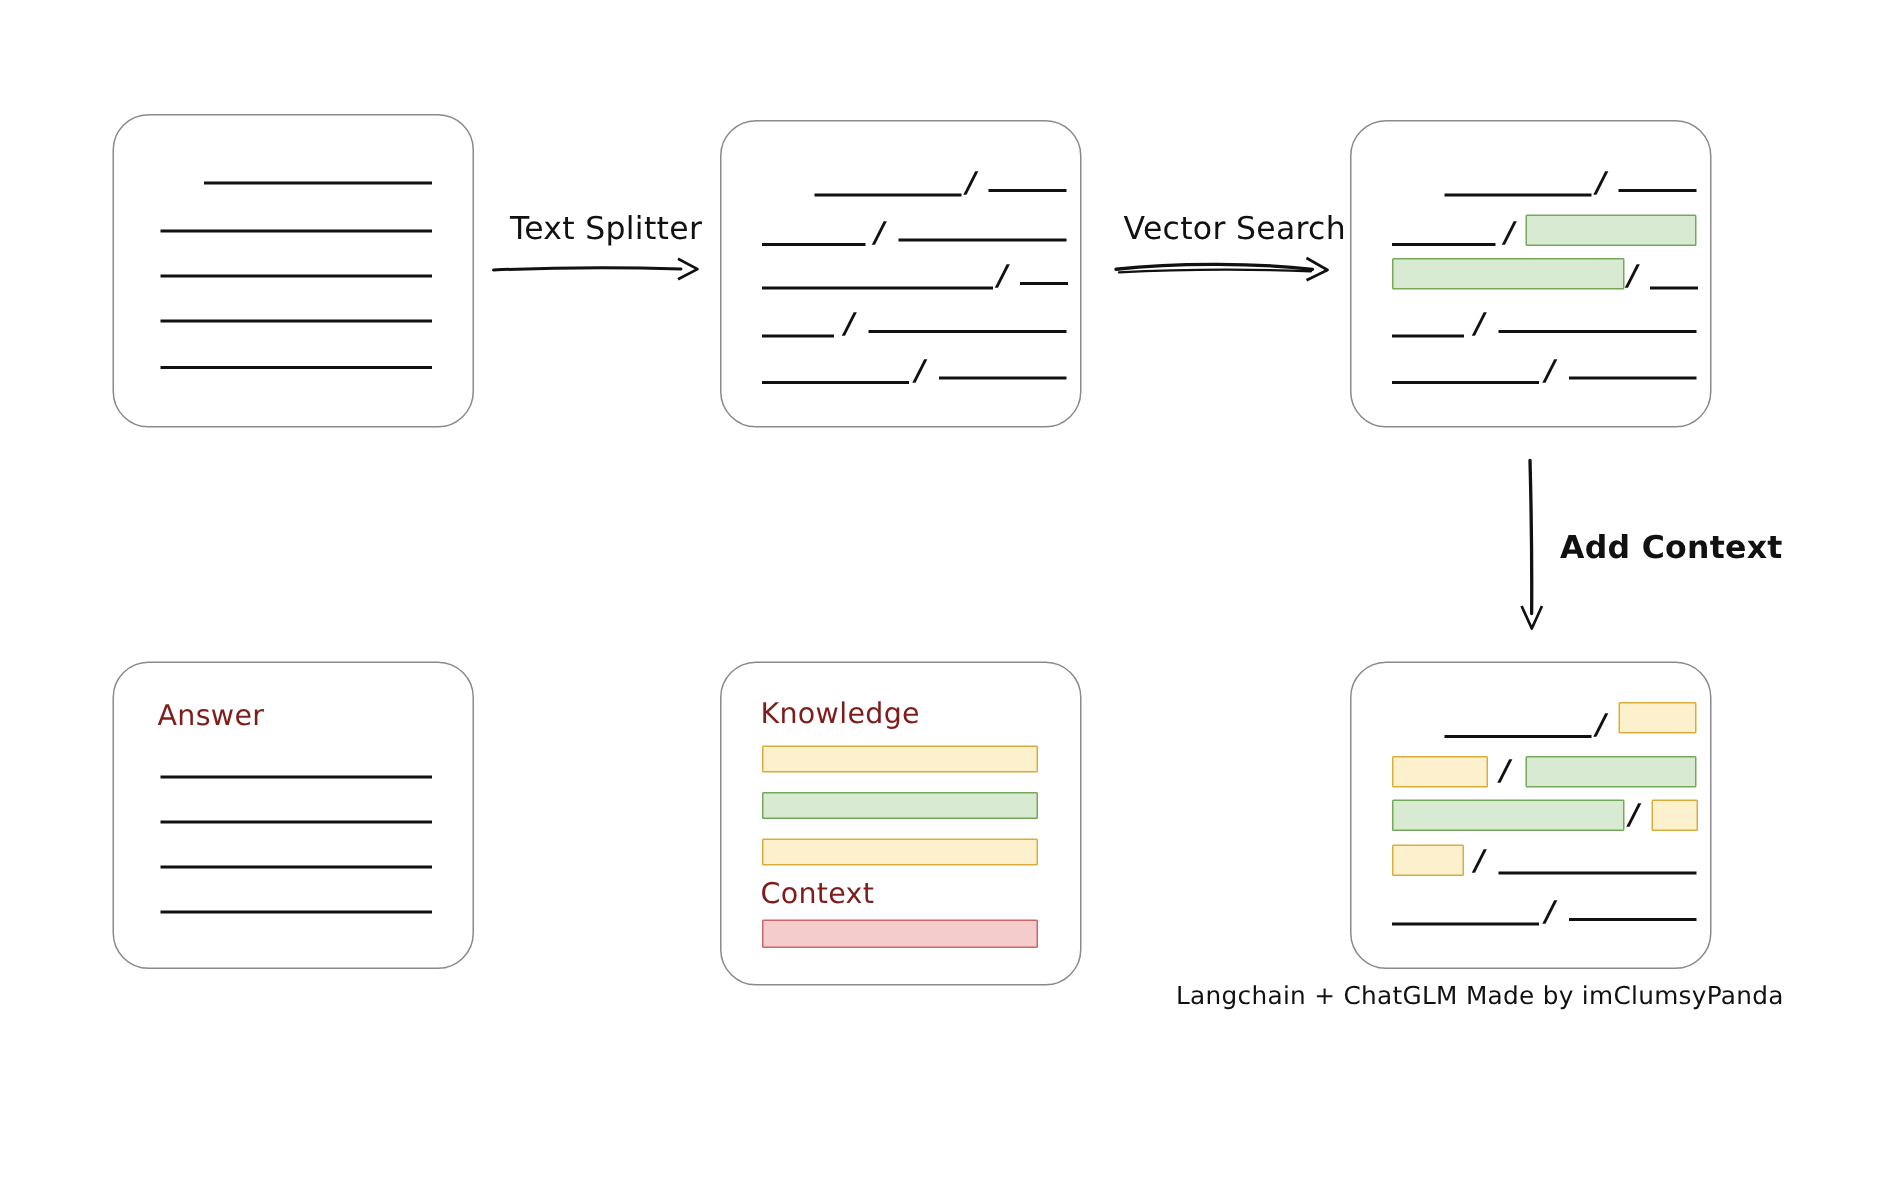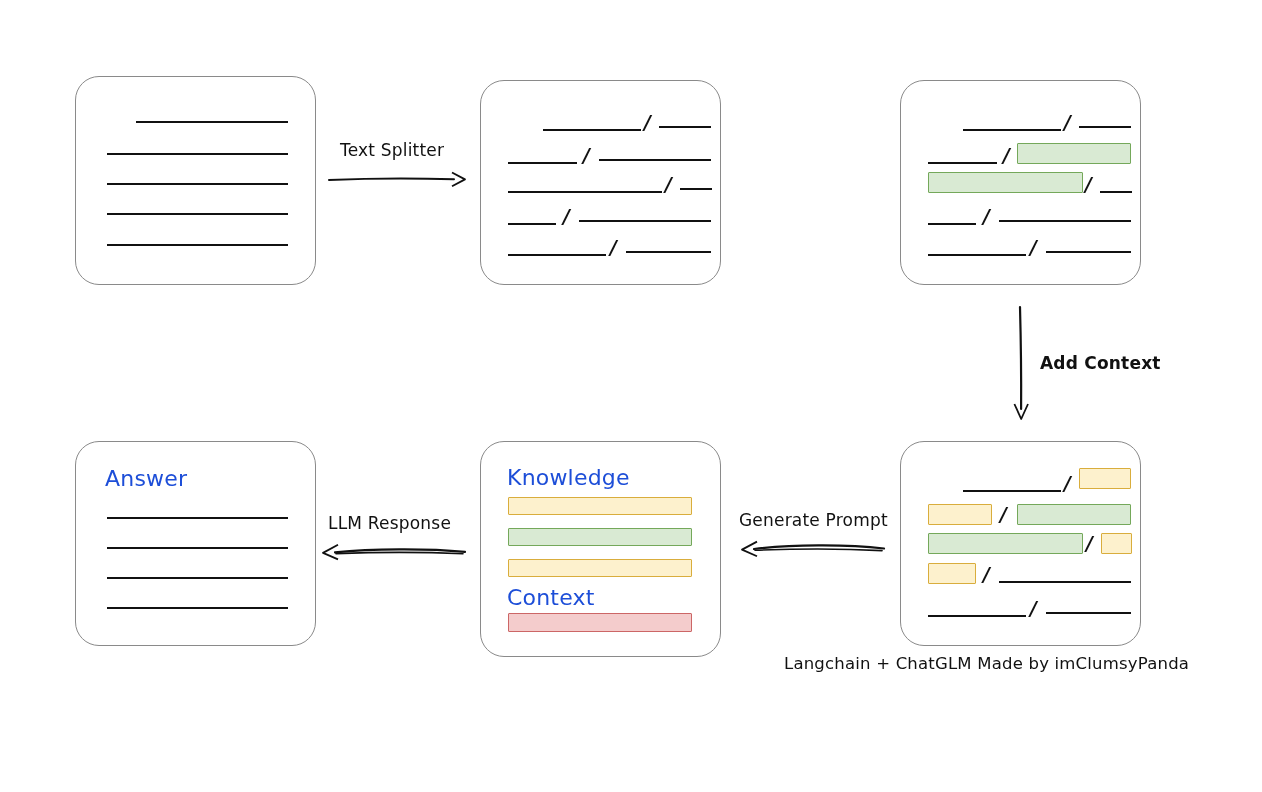--- a/index.html
+++ b/index.html
@@ -59,35 +59,35 @@
     border-radius: 1px;
   }
   .chunk.green  { background: #d9ead3; border-color: #74a85a; }
   .chunk.yellow { background: #fdf1cd; border-color: #d9ad3c; }
   .chunk.red    { background: #f4cccc; border-color: #cc6666; }
 
   
   .card-label {
     position: absolute;
     font-family: "DejaVu Sans", sans-serif;
-    font-size: 22px;
-    color: #1d4ed8;
+    font-size: 19px;
+    color: #7f1d1d;
     letter-spacing: 0.2px;
     white-space: nowrap;
   }
 
   
   .arrow {
     position: absolute;
   }
   .arrow svg { display: block; overflow: visible; }
   .arrow-label {
     position: absolute;
     font-family: "DejaVu Sans", sans-serif;
-    font-size: 17px;
+    font-size: 21px;
     color: #111111;
     white-space: nowrap;
     letter-spacing: 0.2px;
   }
 
   
   .credit {
     position: absolute;
     font-family: "DejaVu Sans", sans-serif;
     font-size: 16.5px;
@@ -133,20 +133,28 @@
 
     <div class="tline" style="left:27px;  top:142px; width:48px;"></div>
     <div class="slash" style="left:82px;  top:126px;">/</div>
     <div class="tline" style="left:98px;  top:139px; width:132px;"></div>
 
     <div class="tline" style="left:27px;  top:173px; width:98px;"></div>
     <div class="slash" style="left:129px; top:157px;">/</div>
     <div class="tline" style="left:145px; top:170px; width:85px;"></div>
   </div>
 
+  <div class="arrow" style="left:742px; top:152px;">
+    <div class="arrow-label" style="left:7px; top:-12px;">Vector Search</div>
+    <svg width="150" height="40" viewBox="0 0 150 40">
+      <path d="M2,27.5 C44,22.8 96,23.4 133,27.6" stroke="#111" stroke-width="2.2" fill="none" stroke-linecap="round"></path>
+      <path d="M4,29.6 C46,27.4 98,27.6 132,28.8" stroke="#111" stroke-width="1.6" fill="none" stroke-linecap="round"></path>
+      <path d="M129,20.0 L143,28.0 L129,34.8" stroke="#111" stroke-width="1.8" fill="none" stroke-linejoin="round"></path>
+    </svg>
+  </div>
 
   <div class="card" style="left:900px; top:80px; width:241px; height:205px;">
 
     <div class="tline" style="left:62px;  top:48px;  width:98px;"></div>
     <div class="slash" style="left:163px; top:32px;">/</div>
     <div class="tline" style="left:178px; top:45px;  width:52px;"></div>
 
     <div class="tline" style="left:27px;  top:81px;  width:69px;"></div>
     <div class="slash" style="left:102px; top:65px;">/</div>
     <div class="chunk green" style="left:116px; top:62px; width:114px; height:21px;"></div>
@@ -188,46 +196,30 @@
 
     <div class="chunk yellow" style="left:27px; top:121px; width:48px; height:21px;"></div>
     <div class="slash" style="left:82px; top:123px;">/</div>
     <div class="tline" style="left:98px; top:139px; width:132px;"></div>
 
     <div class="tline" style="left:27px;  top:173px; width:98px;"></div>
     <div class="slash" style="left:129px; top:157px;">/</div>
     <div class="tline" style="left:145px; top:170px; width:85px;"></div>
   </div>
 
-  <div class="arrow" style="left:737px; top:522px;">
-    <div class="arrow-label" style="left:2px; top:-12px;">Generate Prompt</div>
-    <svg width="150" height="40" viewBox="0 0 150 40">
-      <path d="M147,26.5 C108,22.0 54,22.6 17,27.0" stroke="#111" stroke-width="2.2" fill="none" stroke-linecap="round"></path>
-      <path d="M145,28.6 C106,26.6 56,26.8 18,28.3" stroke="#111" stroke-width="1.6" fill="none" stroke-linecap="round"></path>
-      <path d="M20,19.6 L5,27.6 L20,34.2" stroke="#111" stroke-width="1.8" fill="none" stroke-linejoin="round"></path>
-    </svg>
-  </div>
 
   <div class="card" style="left:480px; top:441px; width:241px; height:216px;">
     <div class="card-label" style="left:26px; top:23px;">Knowledge</div>
     <div class="chunk yellow" style="left:27px; top:55px;  width:184px; height:18px;"></div>
     <div class="chunk green" style="left:27px; top:86px;  width:184px; height:18px;"></div>
     <div class="chunk yellow" style="left:27px; top:117px; width:184px; height:18px;"></div>
     <div class="card-label" style="left:26px; top:143px;">Context</div>
     <div class="chunk red" style="left:27px; top:171px; width:184px; height:19px;"></div>
   </div>
 
-  <div class="arrow" style="left:318px; top:525px;">
-    <div class="arrow-label" style="left:10px; top:-12px;">LLM Response</div>
-    <svg width="150" height="40" viewBox="0 0 150 40">
-      <path d="M147,26.8 C108,23.2 54,23.6 17,27.4" stroke="#111" stroke-width="2.2" fill="none" stroke-linecap="round"></path>
-      <path d="M145,28.8 C106,27.0 56,27.2 18,28.6" stroke="#111" stroke-width="1.6" fill="none" stroke-linecap="round"></path>
-      <path d="M20,19.8 L5,27.9 L20,34.4" stroke="#111" stroke-width="1.8" fill="none" stroke-linejoin="round"></path>
-    </svg>
-  </div>
 
   <div class="card" style="left:75px; top:441px; width:241px; height:205px;">
     <div class="card-label" style="left:29px; top:24px;">Answer</div>
     <div class="tline" style="left:31px; top:75px;  width:181px;"></div>
     <div class="tline" style="left:31px; top:105px; width:181px;"></div>
     <div class="tline" style="left:31px; top:135px; width:181px;"></div>
     <div class="tline" style="left:31px; top:165px; width:181px;"></div>
   </div>
 
   <div class="credit" style="left:784px; top:654px;">Langchain + ChatGLM Made by imClumsyPanda</div>

